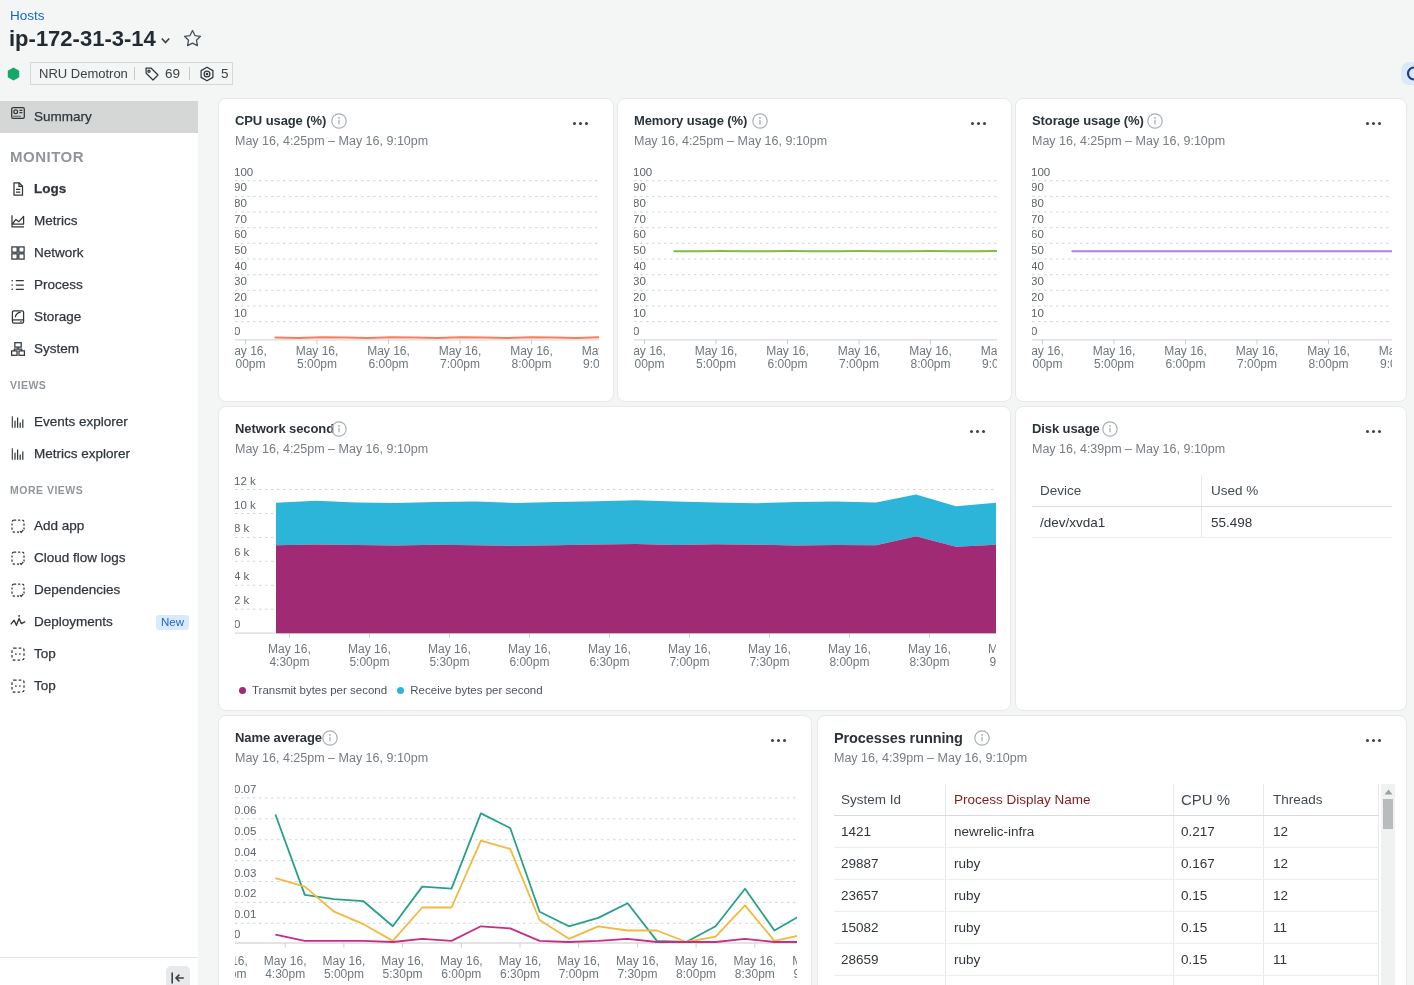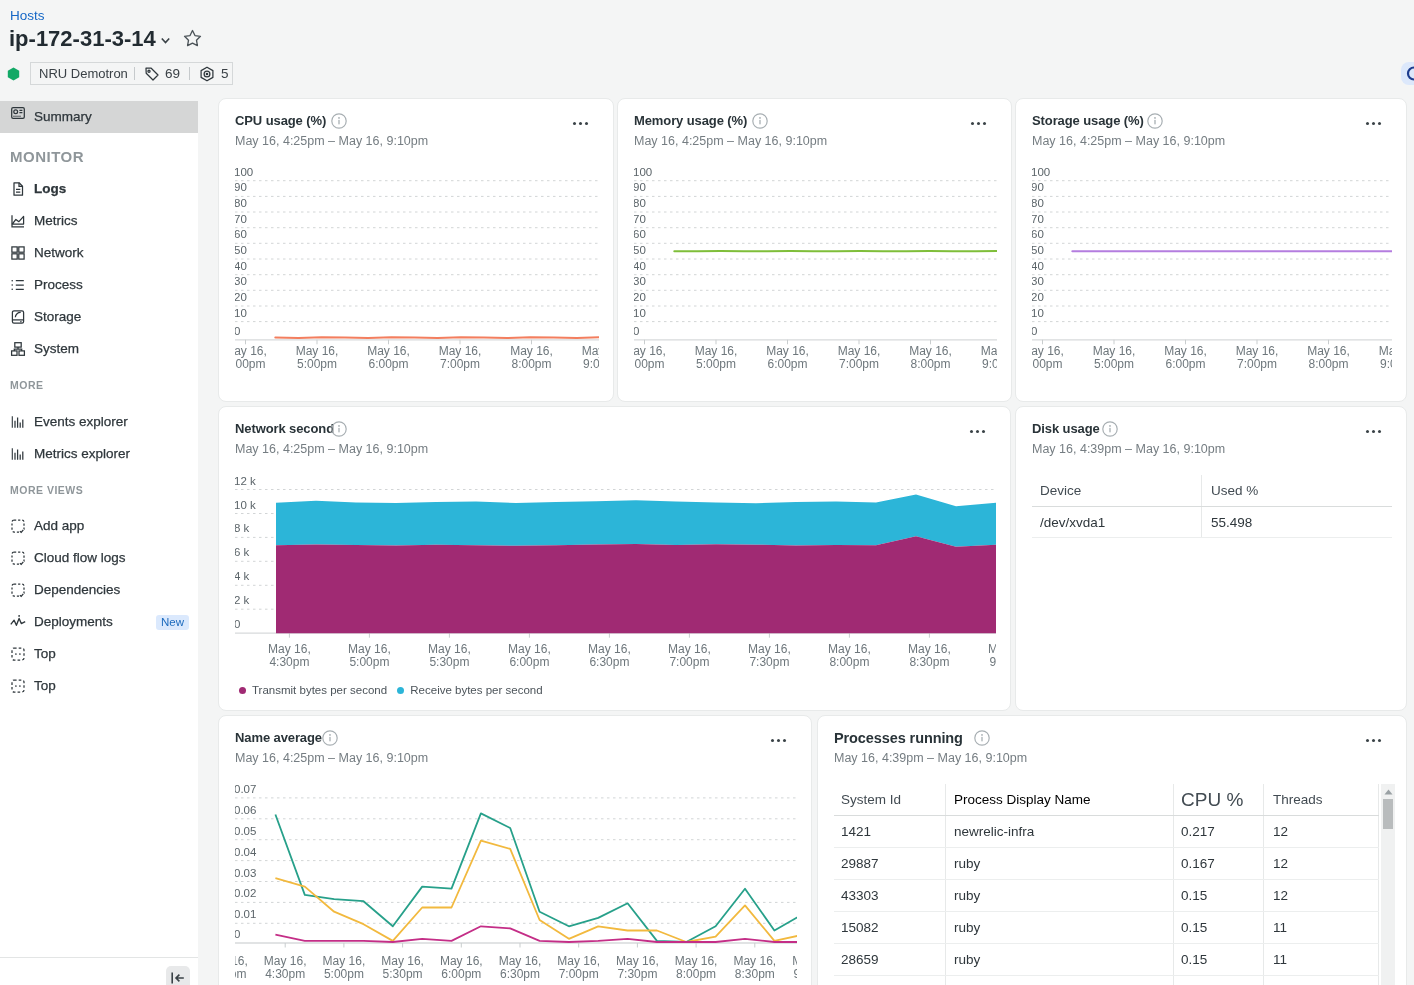--- a/index.html
+++ b/index.html
@@ -87,21 +87,21 @@
   </div>
 <div style="position:absolute;left:0;top:337px;width:198px;height:24px">
 <div style="position:absolute;left:10px;top:4px"><svg width="16" height="16" viewBox="0 0 16 16" fill="none" stroke="#2f373c" stroke-width="1.25">
         <rect x="4.8" y="1.7" width="6.4" height="4.4"></rect>
         <rect x="1.6" y="9.9" width="5.4" height="4.4"></rect>
         <rect x="9" y="9.9" width="5.4" height="4.4"></rect>
         <path d="M8 6.1v2M4.3 9.9V8.1h7.4v1.8"></path>
       </svg></div>
 <div style="position:absolute;left:34px;top:0;font-size:13.5px;line-height:24px;color:#2f373c;font-weight:400;-webkit-text-stroke:0.25px #2f373c">System</div>
   </div>
-<div style="position:absolute;left:10px;top:379px;font-size:10.5px;font-weight:700;letter-spacing:.5px;color:#8f969a">MORE</div>
+<div style="position:absolute;left:10px;top:379px;font-size:10.5px;font-weight:700;letter-spacing:.5px;color:#8f969a">VIEWS</div>
 <div style="position:absolute;left:0;top:410px;width:198px;height:24px">
 <div style="position:absolute;left:10px;top:4px"><svg width="16" height="16" viewBox="0 0 16 16" fill="none" stroke="#2f373c" stroke-width="1.25">
         <path d="M2.3 2.3v11.4" stroke-width="1.1"></path>
         <path d="M5 6.8v6.9M7.6 3.4v10.3M10.2 8.6v5.1M12.8 5.4v8.3" stroke-width="1.25"></path>
       </svg></div>
 <div style="position:absolute;left:34px;top:0;font-size:13.5px;line-height:24px;color:#2f373c;font-weight:400;-webkit-text-stroke:0.25px #2f373c">Events explorer</div>
   </div>
 <div style="position:absolute;left:0;top:442px;width:198px;height:24px">
 <div style="position:absolute;left:10px;top:4px"><svg width="16" height="16" viewBox="0 0 16 16" fill="none" stroke="#2f373c" stroke-width="1.25">
         <path d="M2.3 2.3v11.4" stroke-width="1.1"></path>
@@ -554,34 +554,34 @@
       <span style="position:absolute;left:6px;top:0;width:3.4px;height:3.4px;border-radius:50%;background:#3a4247"></span>
       <span style="position:absolute;left:12px;top:0;width:3.4px;height:3.4px;border-radius:50%;background:#3a4247"></span>
     </div>
 <div style="position:absolute;left:16px;top:34.5px;font-size:12.5px;color:#757d82">May 16, 4:39pm – May 16, 9:10pm</div>
     <div style="position:absolute;left:127px;top:68px;width:1px;height:210px;background:#e7e9e9"></div>
     <div style="position:absolute;left:355px;top:68px;width:1px;height:210px;background:#e7e9e9"></div>
     <div style="position:absolute;left:445px;top:68px;width:1px;height:210px;background:#e7e9e9"></div>
     <div style="position:absolute;left:560px;top:68px;width:1px;height:210px;background:#e7e9e9"></div>
     <div style="position:absolute;left:16px;top:99px;width:545px;height:1px;background:#d9dcdc"></div>
     <div style="position:absolute;left:23px;top:68px;height:31px;line-height:31px;font-size:13.5px;color:#424b52">System Id</div>
-    <div style="position:absolute;left:136px;top:68px;height:31px;line-height:31px;font-size:13.5px;color:#000000">Process Display Name</div>
-    <div style="position:absolute;left:363px;top:68px;height:31px;line-height:31px;font-size:19px;color:#424b52">CPU %</div>
+    <div style="position:absolute;left:136px;top:68px;height:31px;line-height:31px;font-size:13.5px;color:#7f1d1d">Process Display Name</div>
+    <div style="position:absolute;left:363px;top:68px;height:31px;line-height:31px;font-size:15px;color:#424b52">CPU %</div>
     <div style="position:absolute;left:455px;top:68px;height:31px;line-height:31px;font-size:13.5px;color:#424b52">Threads</div>
     <div style="position:absolute;left:23px;top:100px;height:31px;line-height:31px;font-size:13.5px;color:#2f373c">1421</div>
     <div style="position:absolute;left:136px;top:100px;height:31px;line-height:31px;font-size:13.5px;color:#2f373c">newrelic-infra</div>
     <div style="position:absolute;left:363px;top:100px;height:31px;line-height:31px;font-size:13.5px;color:#2f373c">0.217</div>
     <div style="position:absolute;left:455px;top:100px;height:31px;line-height:31px;font-size:13.5px;color:#2f373c">12</div>
     <div style="position:absolute;left:16px;top:131px;width:545px;height:1px;background:#eceeee"></div>
     <div style="position:absolute;left:23px;top:132px;height:31px;line-height:31px;font-size:13.5px;color:#2f373c">29887</div>
     <div style="position:absolute;left:136px;top:132px;height:31px;line-height:31px;font-size:13.5px;color:#2f373c">ruby</div>
     <div style="position:absolute;left:363px;top:132px;height:31px;line-height:31px;font-size:13.5px;color:#2f373c">0.167</div>
     <div style="position:absolute;left:455px;top:132px;height:31px;line-height:31px;font-size:13.5px;color:#2f373c">12</div>
     <div style="position:absolute;left:16px;top:163px;width:545px;height:1px;background:#eceeee"></div>
-    <div style="position:absolute;left:23px;top:164px;height:31px;line-height:31px;font-size:13.5px;color:#2f373c">43303</div>
+    <div style="position:absolute;left:23px;top:164px;height:31px;line-height:31px;font-size:13.5px;color:#2f373c">23657</div>
     <div style="position:absolute;left:136px;top:164px;height:31px;line-height:31px;font-size:13.5px;color:#2f373c">ruby</div>
     <div style="position:absolute;left:363px;top:164px;height:31px;line-height:31px;font-size:13.5px;color:#2f373c">0.15</div>
     <div style="position:absolute;left:455px;top:164px;height:31px;line-height:31px;font-size:13.5px;color:#2f373c">12</div>
     <div style="position:absolute;left:16px;top:195px;width:545px;height:1px;background:#eceeee"></div>
     <div style="position:absolute;left:23px;top:196px;height:31px;line-height:31px;font-size:13.5px;color:#2f373c">15082</div>
     <div style="position:absolute;left:136px;top:196px;height:31px;line-height:31px;font-size:13.5px;color:#2f373c">ruby</div>
     <div style="position:absolute;left:363px;top:196px;height:31px;line-height:31px;font-size:13.5px;color:#2f373c">0.15</div>
     <div style="position:absolute;left:455px;top:196px;height:31px;line-height:31px;font-size:13.5px;color:#2f373c">11</div>
     <div style="position:absolute;left:16px;top:227px;width:545px;height:1px;background:#eceeee"></div>
     <div style="position:absolute;left:23px;top:228px;height:31px;line-height:31px;font-size:13.5px;color:#2f373c">28659</div>

